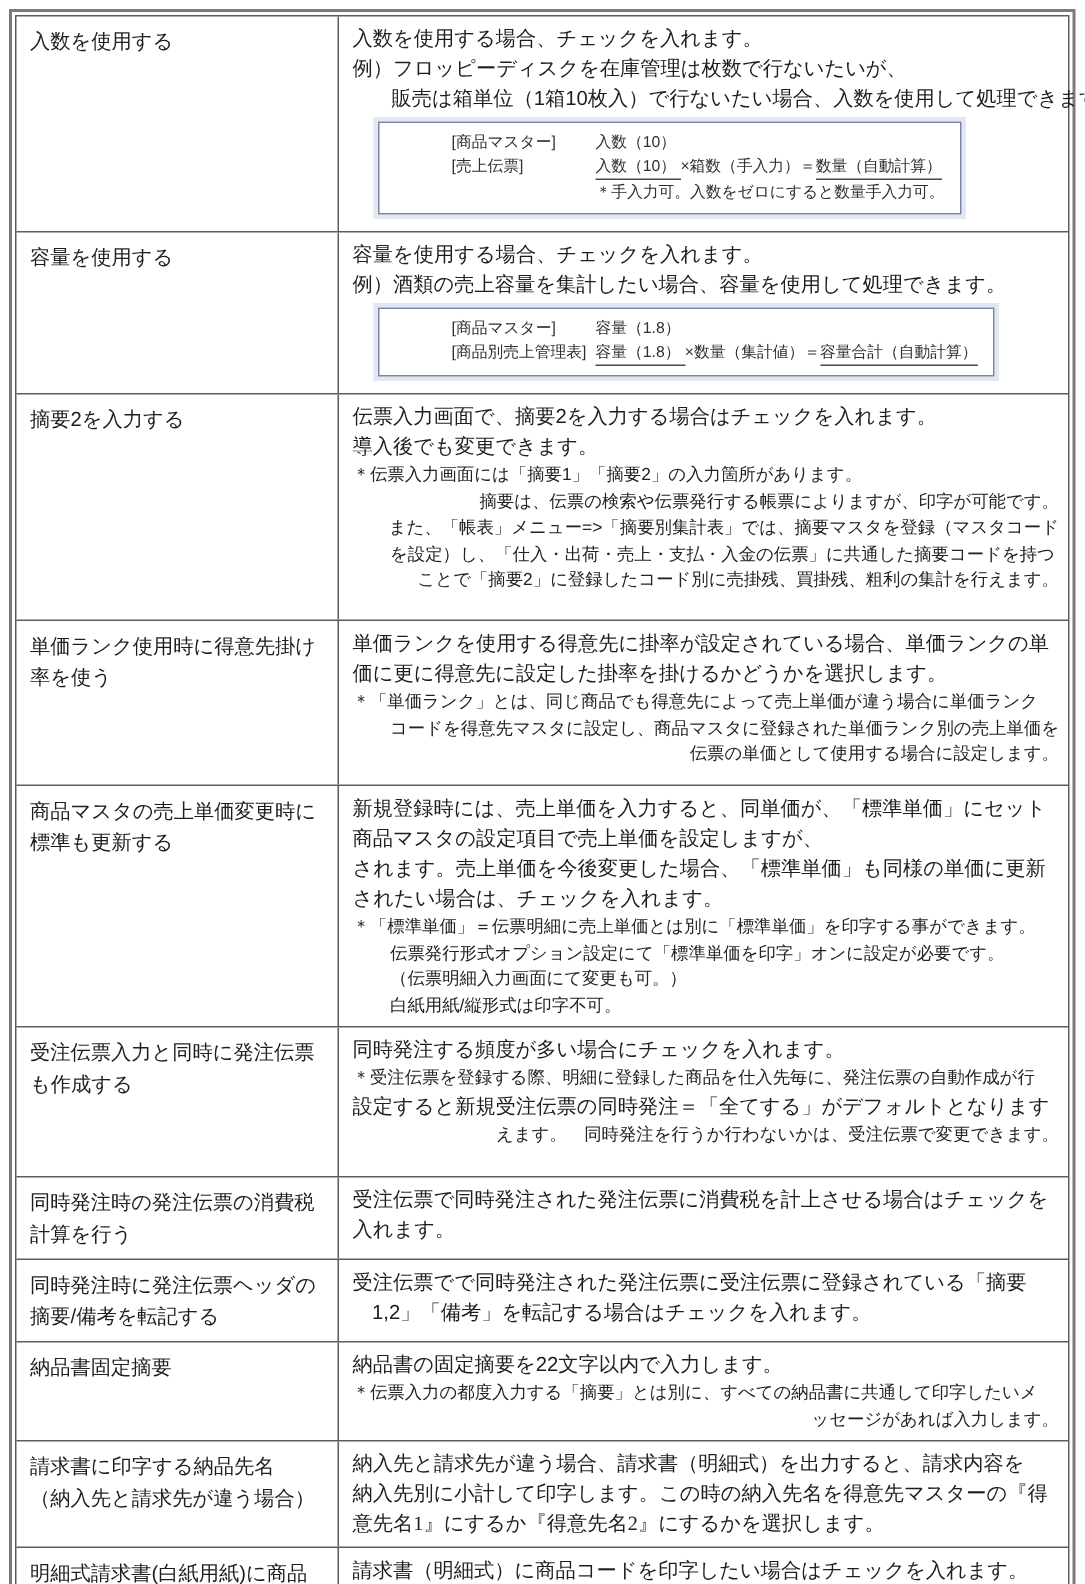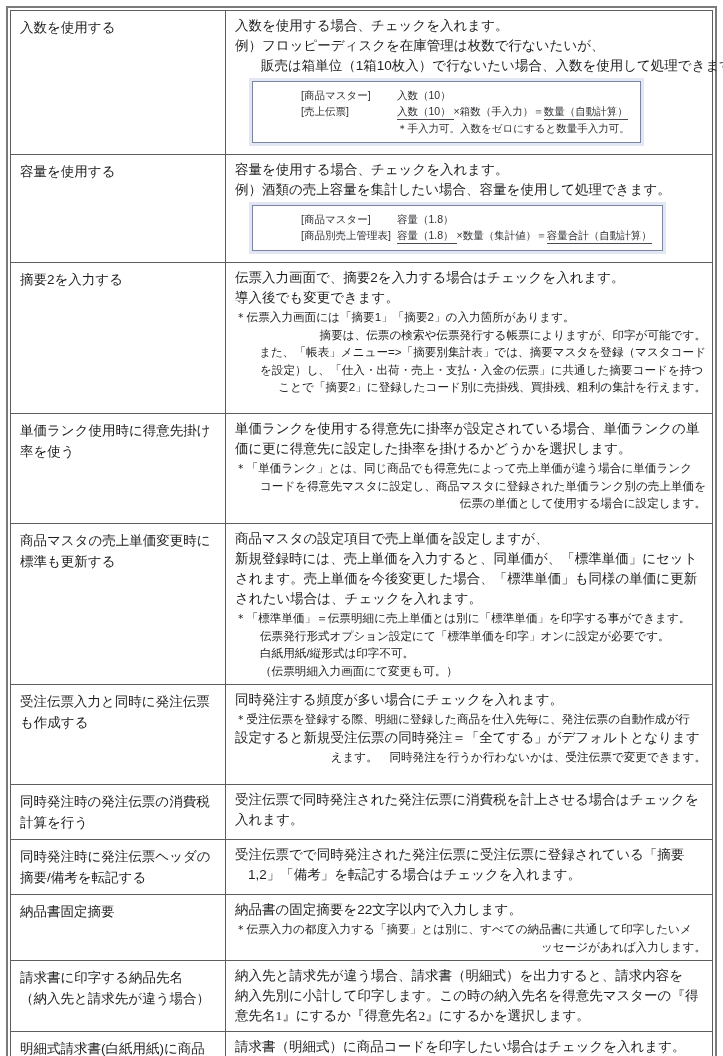--- a/index.html
+++ b/index.html
@@ -122,28 +122,28 @@
             <div class="ln n i1n">コードを得意先マスタに設定し、商品マスタに登録された単価ランク別の売上単価を</div>
             <div class="ln n i1n">伝票の単価として使用する場合に設定します。</div>
           </div>
         </div>
         <div class="row" style="min-height: 153px;">
           <div class="cell-left">
             <div>商品マスタの売上単価変更時に</div>
             <div>標準も更新する</div>
           </div>
           <div class="cell-right">
+            <div class="ln m">新規登録時には、売上単価を入力すると、同単価が、「標準単価」にセット</div>
             <div class="ln m">商品マスタの設定項目で売上単価を設定しますが、</div>
-            <div class="ln m">新規登録時には、売上単価を入力すると、同単価が、「標準単価」にセット</div>
             <div class="ln m">されます。売上単価を今後変更した場合、「標準単価」も同様の単価に更新</div>
             <div class="ln m">されたい場合は、チェックを入れます。</div>
             <div class="ln n">＊「標準単価」＝伝票明細に売上単価とは別に「標準単価」を印字する事ができます。</div>
             <div class="ln n i2n">伝票発行形式オプション設定にて「標準単価を印字」オンに設定が必要です。</div>
+            <div class="ln n i2n">（伝票明細入力画面にて変更も可。）</div>
             <div class="ln n i2n">白紙用紙/縦形式は印字不可。</div>
-            <div class="ln n i2n">（伝票明細入力画面にて変更も可。）</div>
           </div>
         </div>
         <div class="row" style="min-height: 100px;">
           <div class="cell-left">
             <div>受注伝票入力と同時に発注伝票</div>
             <div>も作成する</div>
           </div>
           <div class="cell-right">
             <div class="ln m">同時発注する頻度が多い場合にチェックを入れます。</div>
             <div class="ln n">＊受注伝票を登録する際、明細に登録した商品を仕入先毎に、発注伝票の自動作成が行</div>

